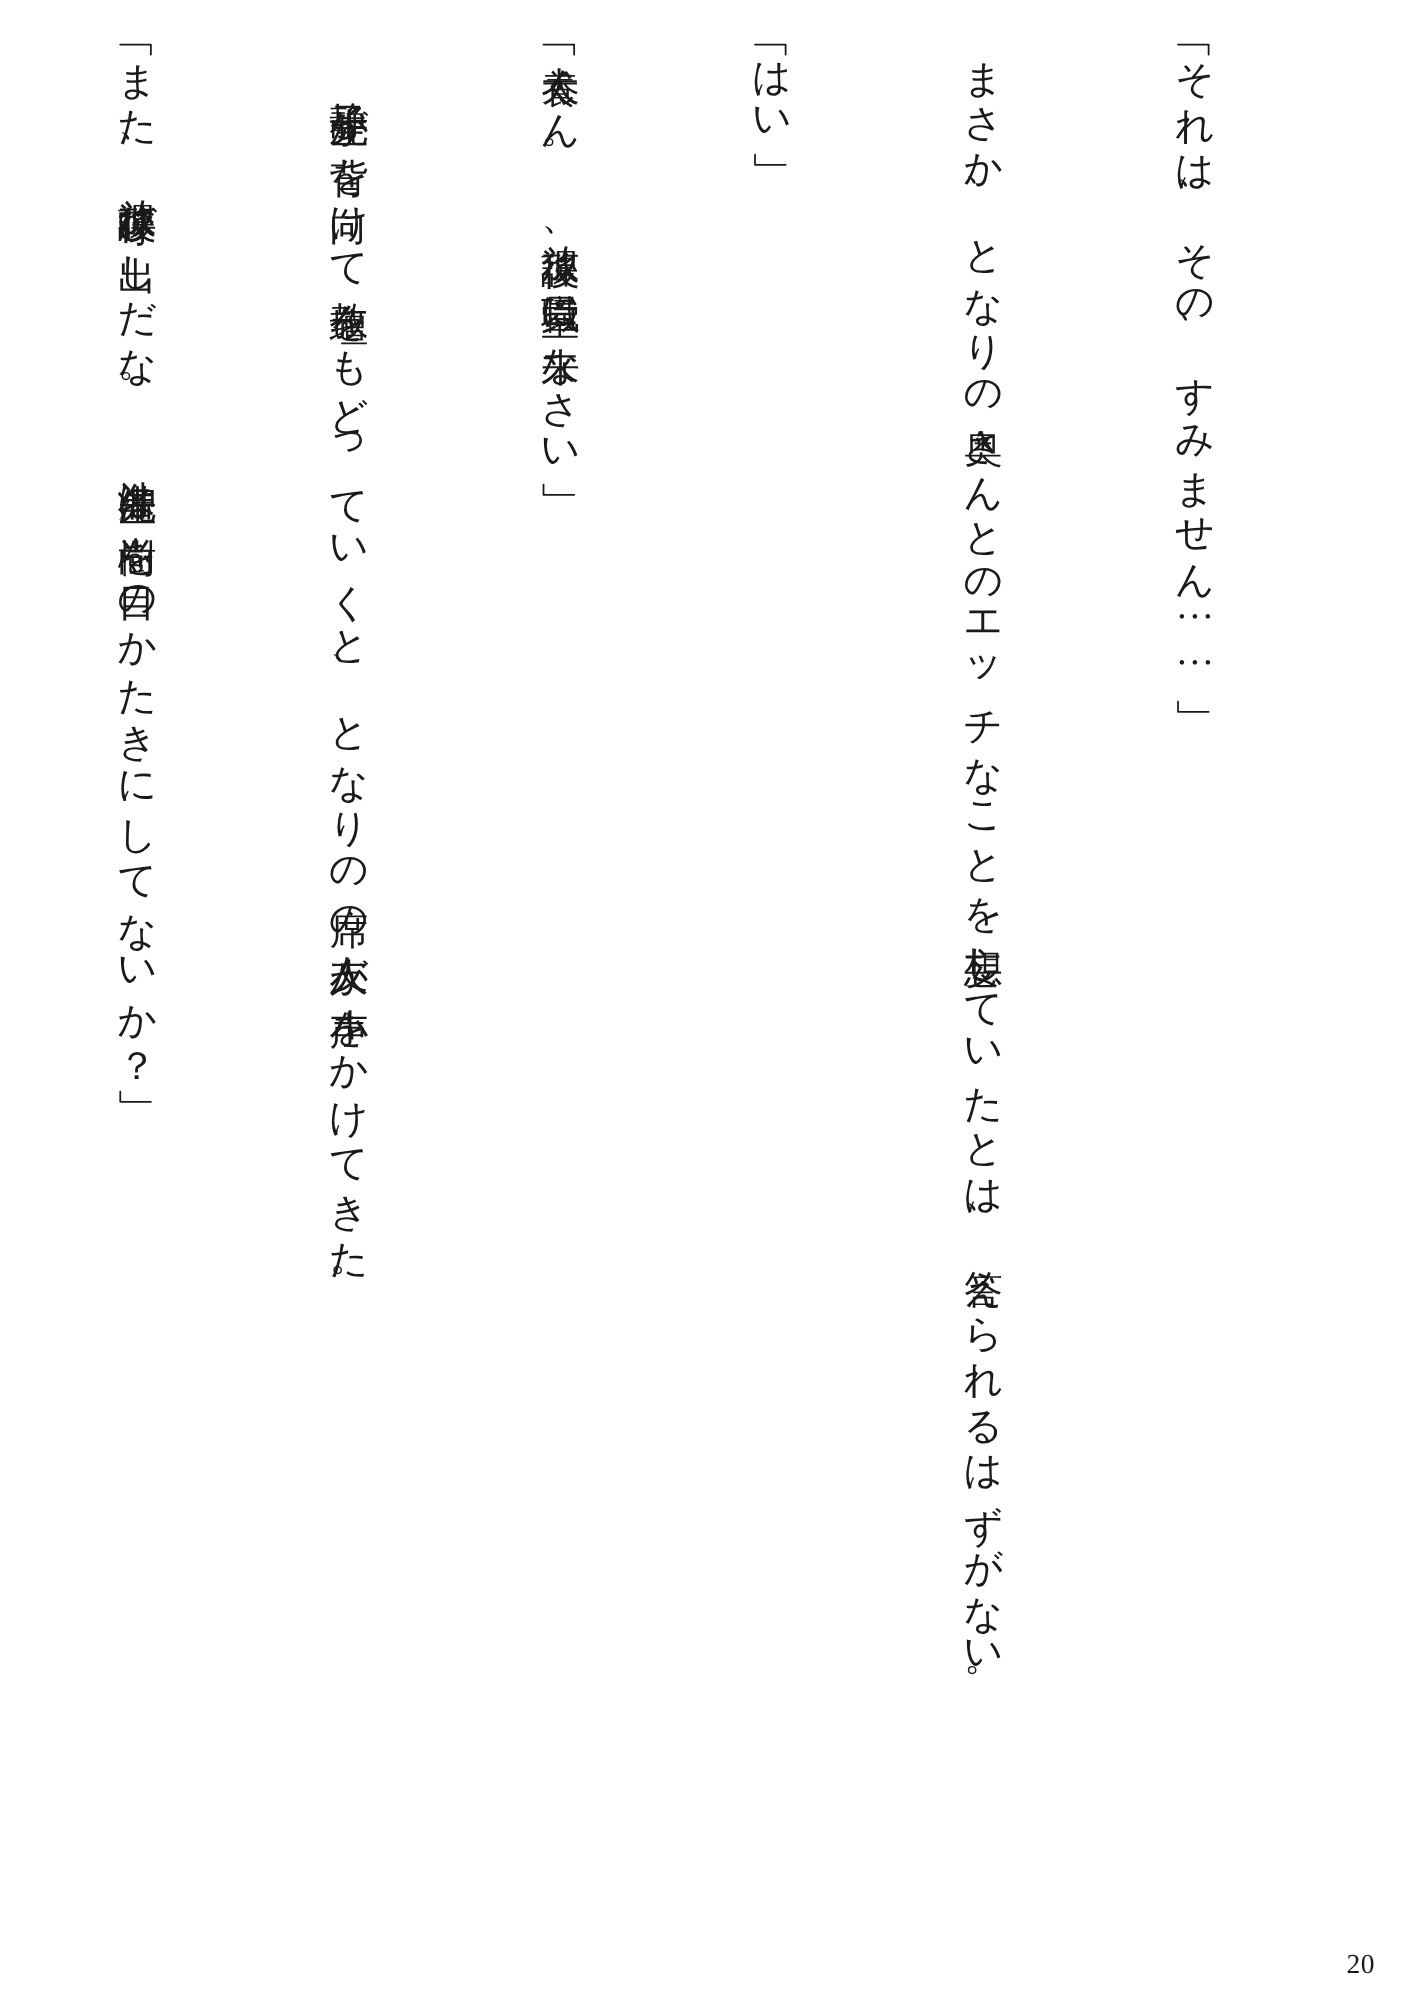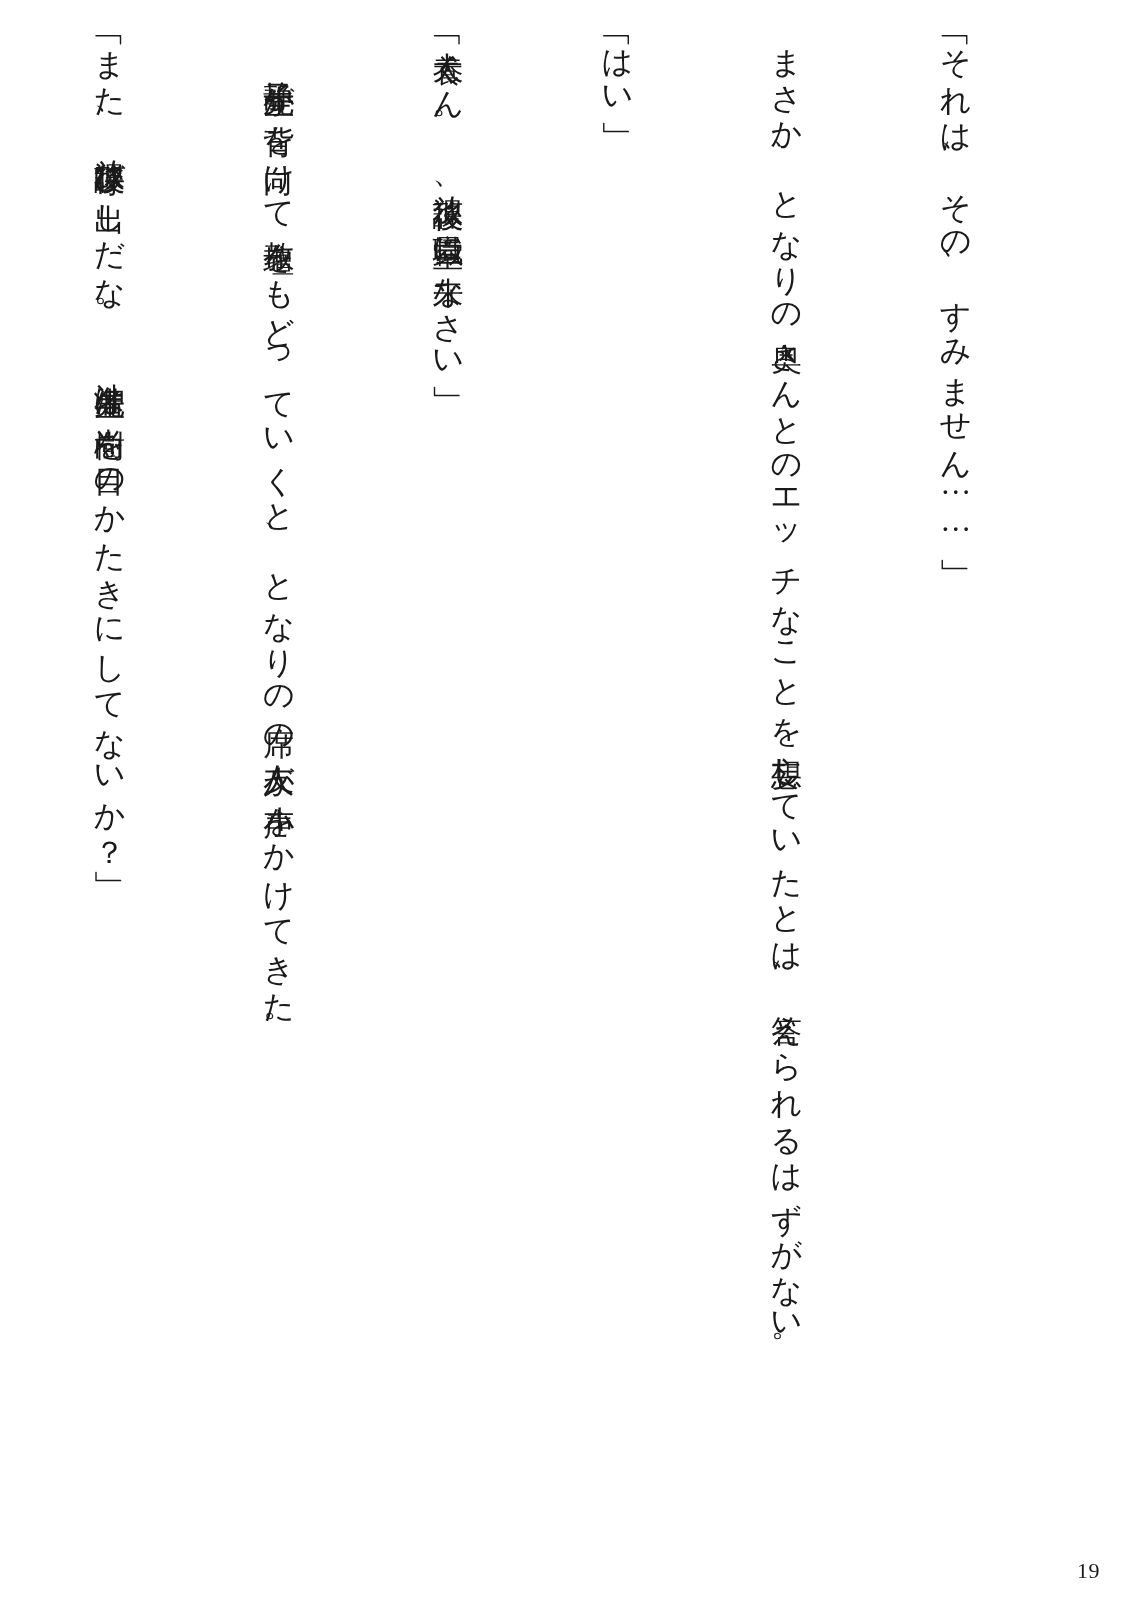--- a/index.html
+++ b/index.html
@@ -73,15 +73,15 @@
     <p>「はい」</p>
     <p>「犬養くん。　放課後、職員室に来なさい」</p>
     <p class="indent">静子先生が背を向けて教壇をもどっていくと、となりの席の友人が小声をかけてきた。</p>
     <p>「また、放課後呼び出しだな。　沖名先生は尚樹を目のかたきにしてないか？」</p>
     
     
     
     
   </div>
 
-  <div class="page-number">19</div>
+  <div class="page-number">20</div>
 
 </div>
 
 </body></html>

